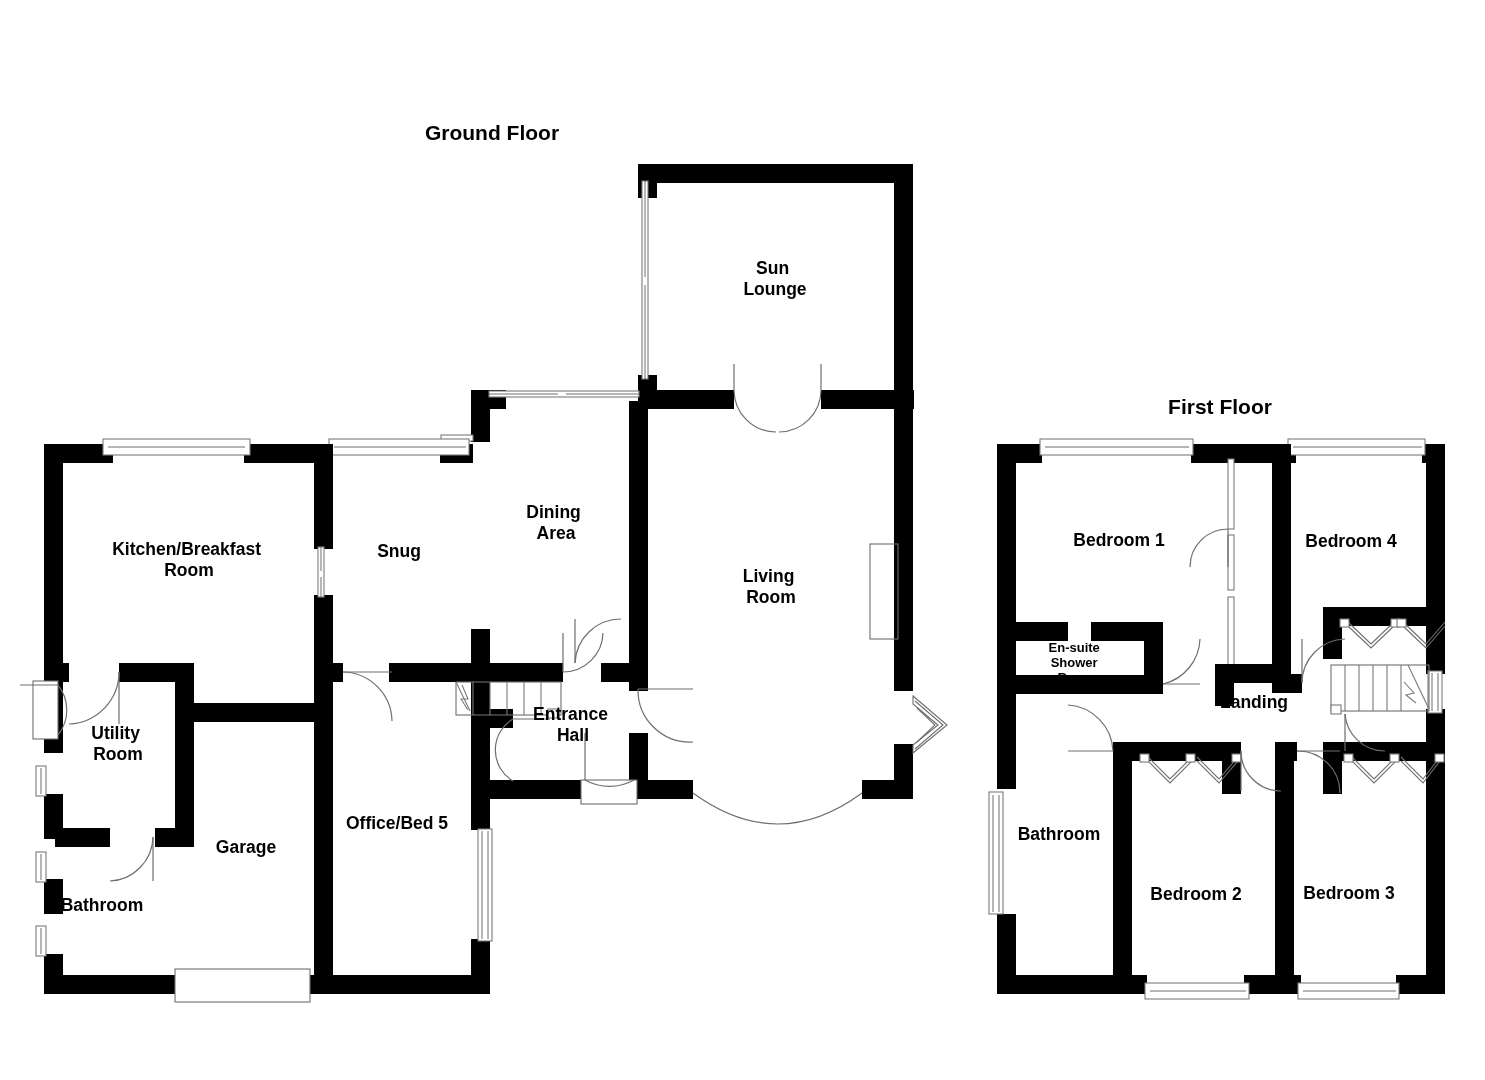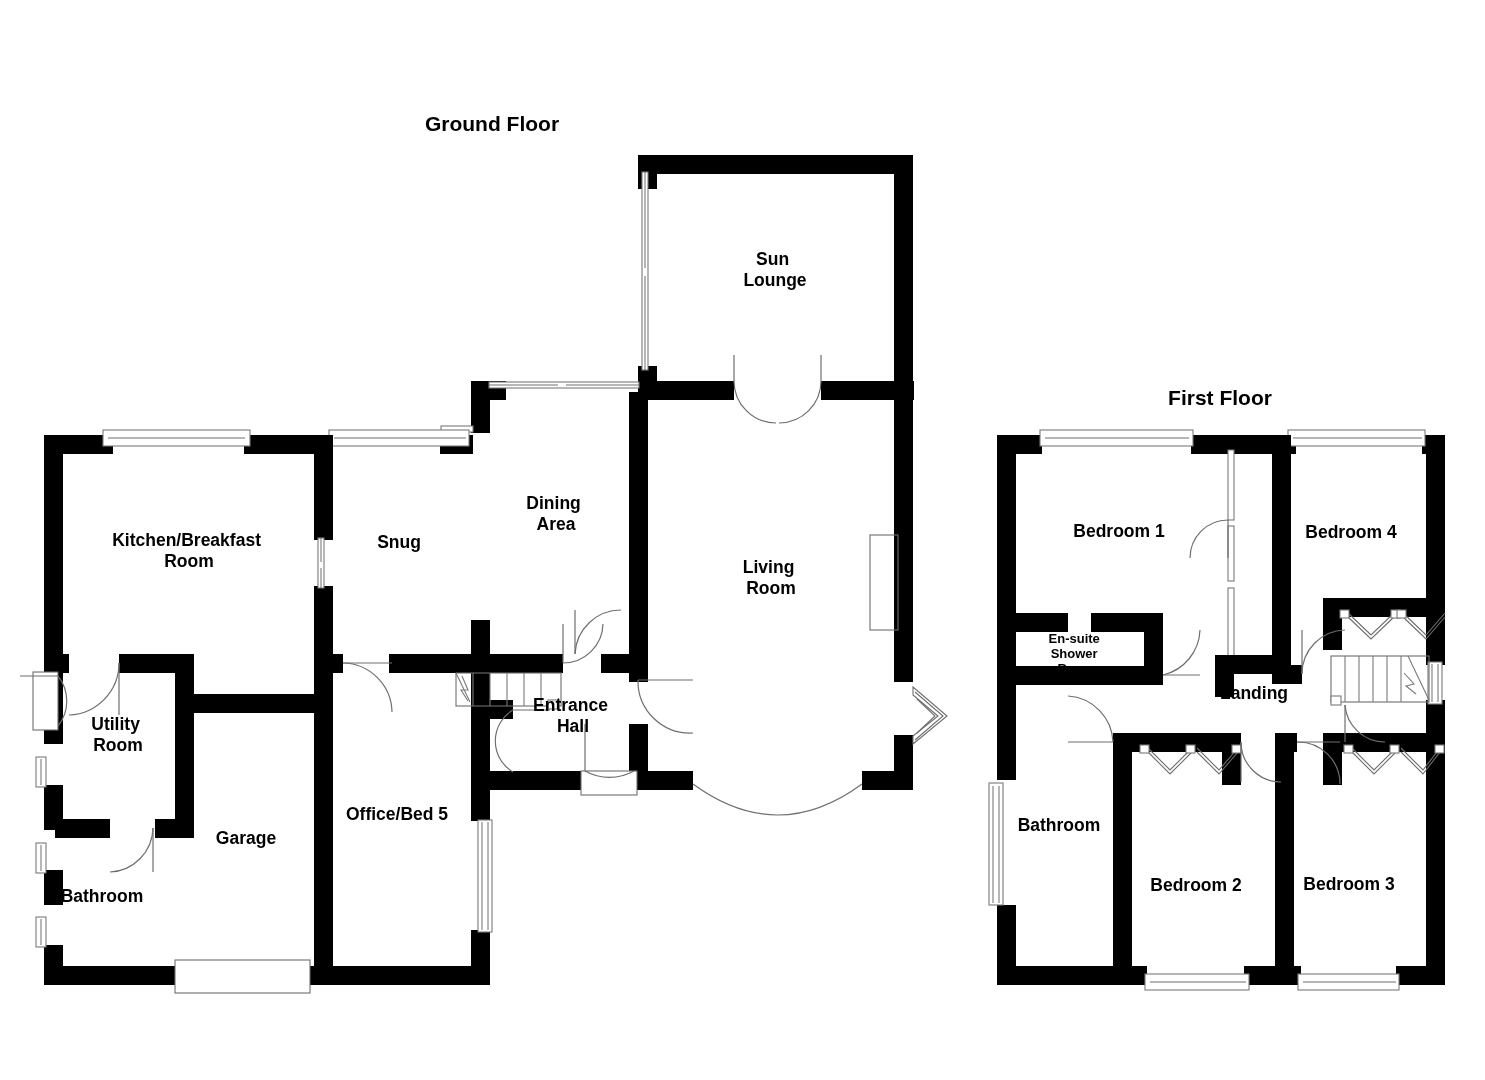--- a/index.html
+++ b/index.html
@@ -3,21 +3,21 @@
 <meta charset="utf-8">
 <title>Floor Plan</title>
 <style>
   html,body{margin:0;padding:0;background:#ffffff;}
   body{
     width:1485px;height:1080px;
     font-family:"Liberation Sans", sans-serif;
     overflow:hidden;
     position:relative;
   }
-  #plan-root{position:absolute;left:0;top:0;width:1485px;height:936px;}
+  #plan-root{position:absolute;left:0;top:9px;width:1485px;height:936px;}
   svg{display:block;}
   .floor-title{
     font-family:"Liberation Sans", sans-serif;
     font-size:21px;font-weight:bold;fill:#000;
     text-anchor:middle;
   }
   .room-label{
     font-family:"Liberation Sans", sans-serif;
     font-size:17.5px;font-weight:bold;fill:#000;
     text-anchor:middle;

